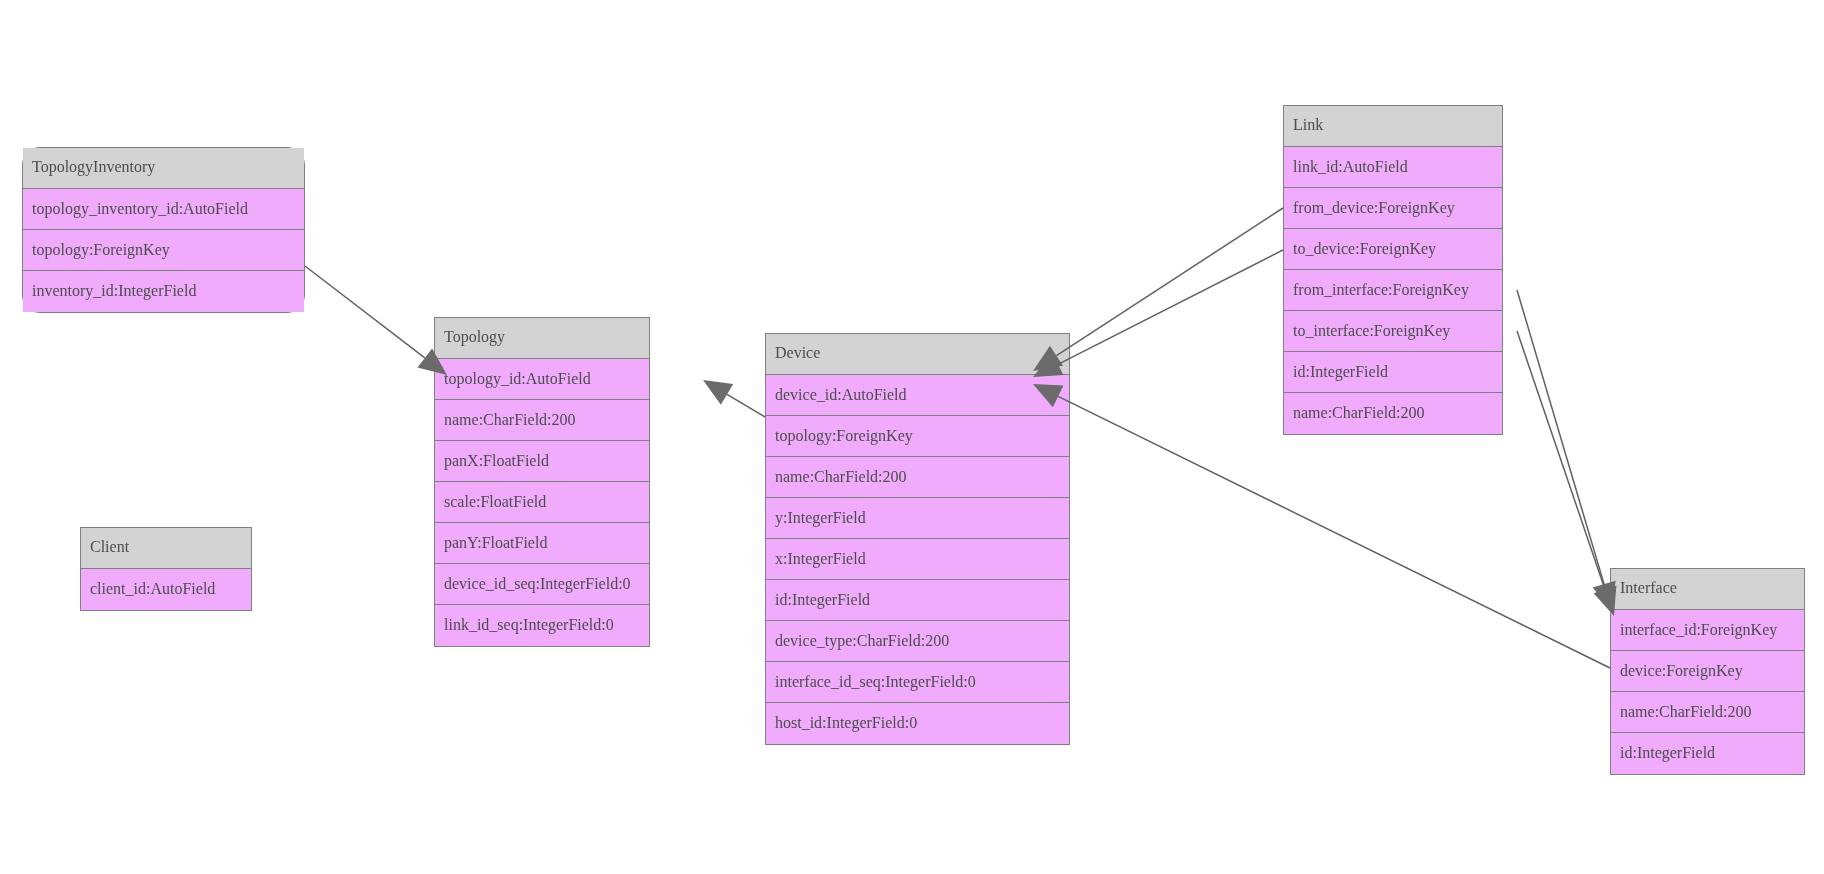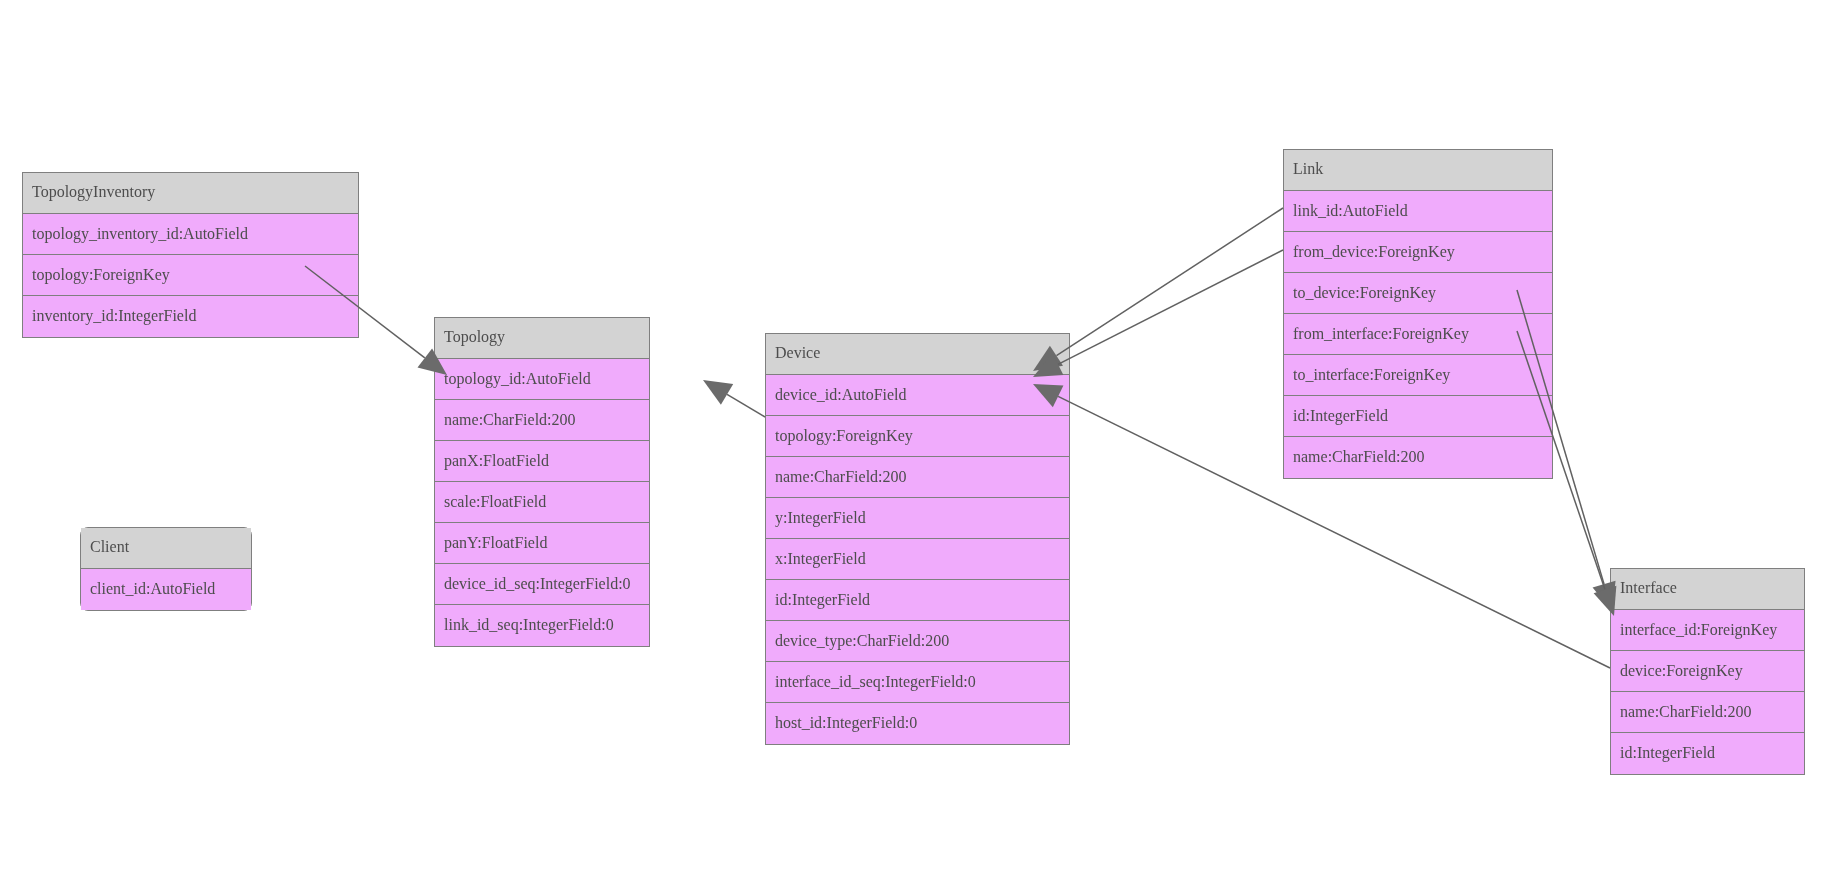--- a/index.html
+++ b/index.html
@@ -58,21 +58,21 @@
     left: 0;
     top: 0;
     pointer-events: none;
   }
 </style>
 </head>
 <body>
 
 <div class="canvas">
 
-  <div class="entity" style="left: 22px; top: 172px; width: 337px;">
+  <div class="entity" style="left: 22px; top: 147px; width: 283px; border-radius: 18px;">
     <div class="entity-header">TopologyInventory</div>
     <div class="entity-rows">
         <div class="entity-row">topology_inventory_id:AutoField</div>
         <div class="entity-row">topology:ForeignKey</div>
         <div class="entity-row">inventory_id:IntegerField</div>
       </div>
   </div>
 
   <div class="entity" style="left: 434px; top: 317px; width: 216px;">
     <div class="entity-header">Topology</div>
@@ -80,21 +80,21 @@
         <div class="entity-row">topology_id:AutoField</div>
         <div class="entity-row">name:CharField:200</div>
         <div class="entity-row">panX:FloatField</div>
         <div class="entity-row">scale:FloatField</div>
         <div class="entity-row">panY:FloatField</div>
         <div class="entity-row">device_id_seq:IntegerField:0</div>
         <div class="entity-row">link_id_seq:IntegerField:0</div>
       </div>
   </div>
 
-  <div class="entity" style="left: 80px; top: 527px; width: 172px; border-radius: 8px;">
+  <div class="entity" style="left: 80px; top: 527px; width: 172px;">
     <div class="entity-header">Client</div>
     <div class="entity-rows">
         <div class="entity-row">client_id:AutoField</div>
       </div>
   </div>
 
   <div class="entity" style="left: 765px; top: 333px; width: 305px;">
     <div class="entity-header">Device</div>
     <div class="entity-rows">
         <div class="entity-row">device_id:AutoField</div>
@@ -102,21 +102,21 @@
         <div class="entity-row">name:CharField:200</div>
         <div class="entity-row">y:IntegerField</div>
         <div class="entity-row">x:IntegerField</div>
         <div class="entity-row">id:IntegerField</div>
         <div class="entity-row">device_type:CharField:200</div>
         <div class="entity-row">interface_id_seq:IntegerField:0</div>
         <div class="entity-row">host_id:IntegerField:0</div>
       </div>
   </div>
 
-  <div class="entity" style="left: 1283px; top: 105px; width: 270px; margin-top: 44px;">
+  <div class="entity" style="left: 1283px; top: 105px; width: 220px;">
     <div class="entity-header">Link</div>
     <div class="entity-rows">
         <div class="entity-row">link_id:AutoField</div>
         <div class="entity-row">from_device:ForeignKey</div>
         <div class="entity-row">to_device:ForeignKey</div>
         <div class="entity-row">from_interface:ForeignKey</div>
         <div class="entity-row">to_interface:ForeignKey</div>
         <div class="entity-row">id:IntegerField</div>
         <div class="entity-row">name:CharField:200</div>
       </div>

